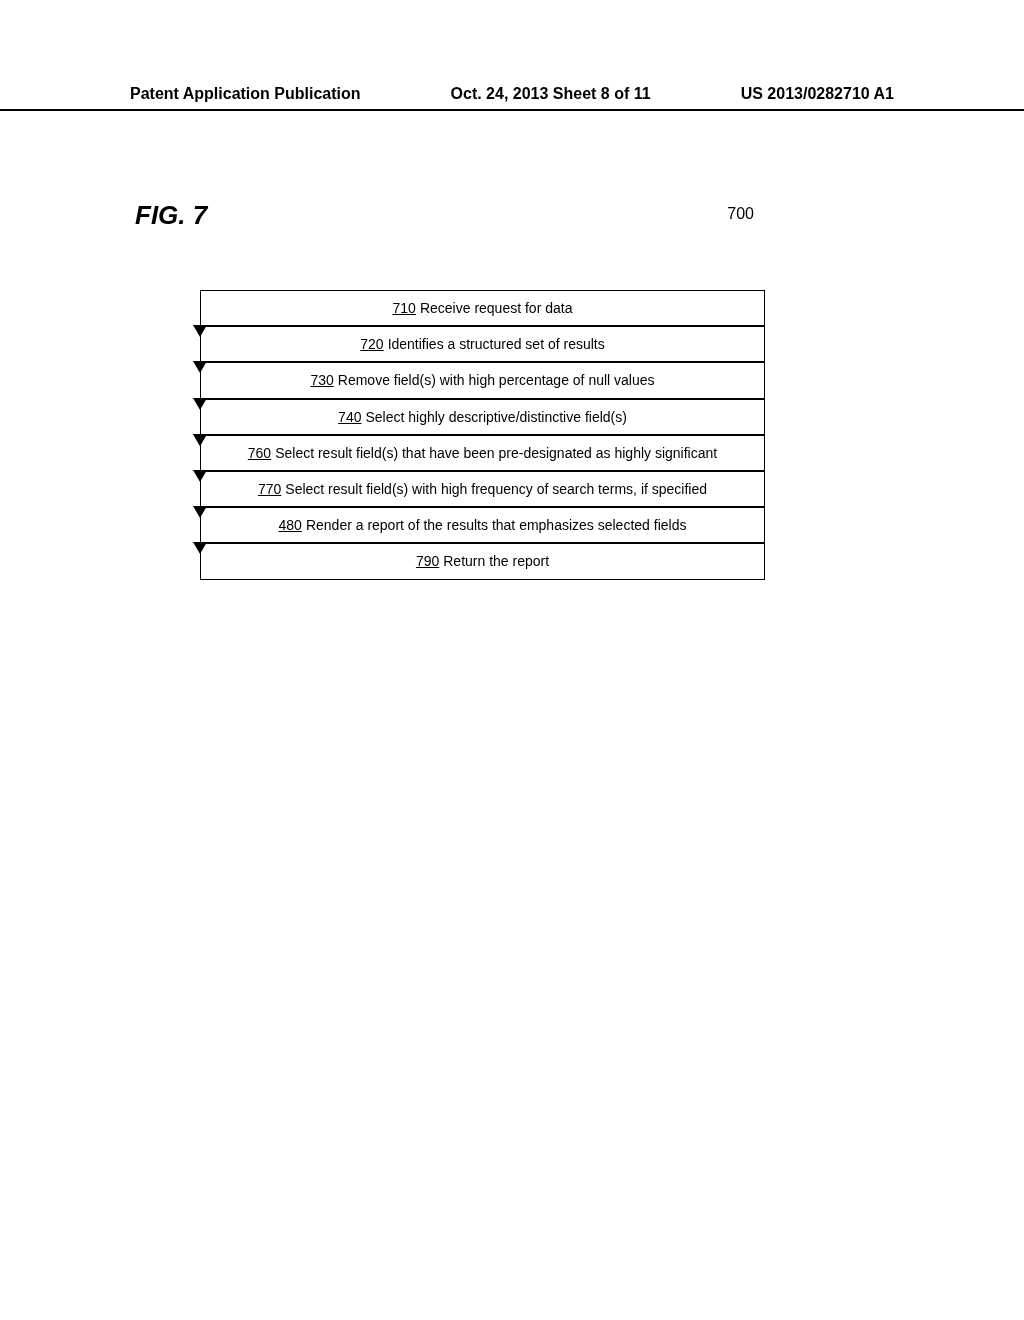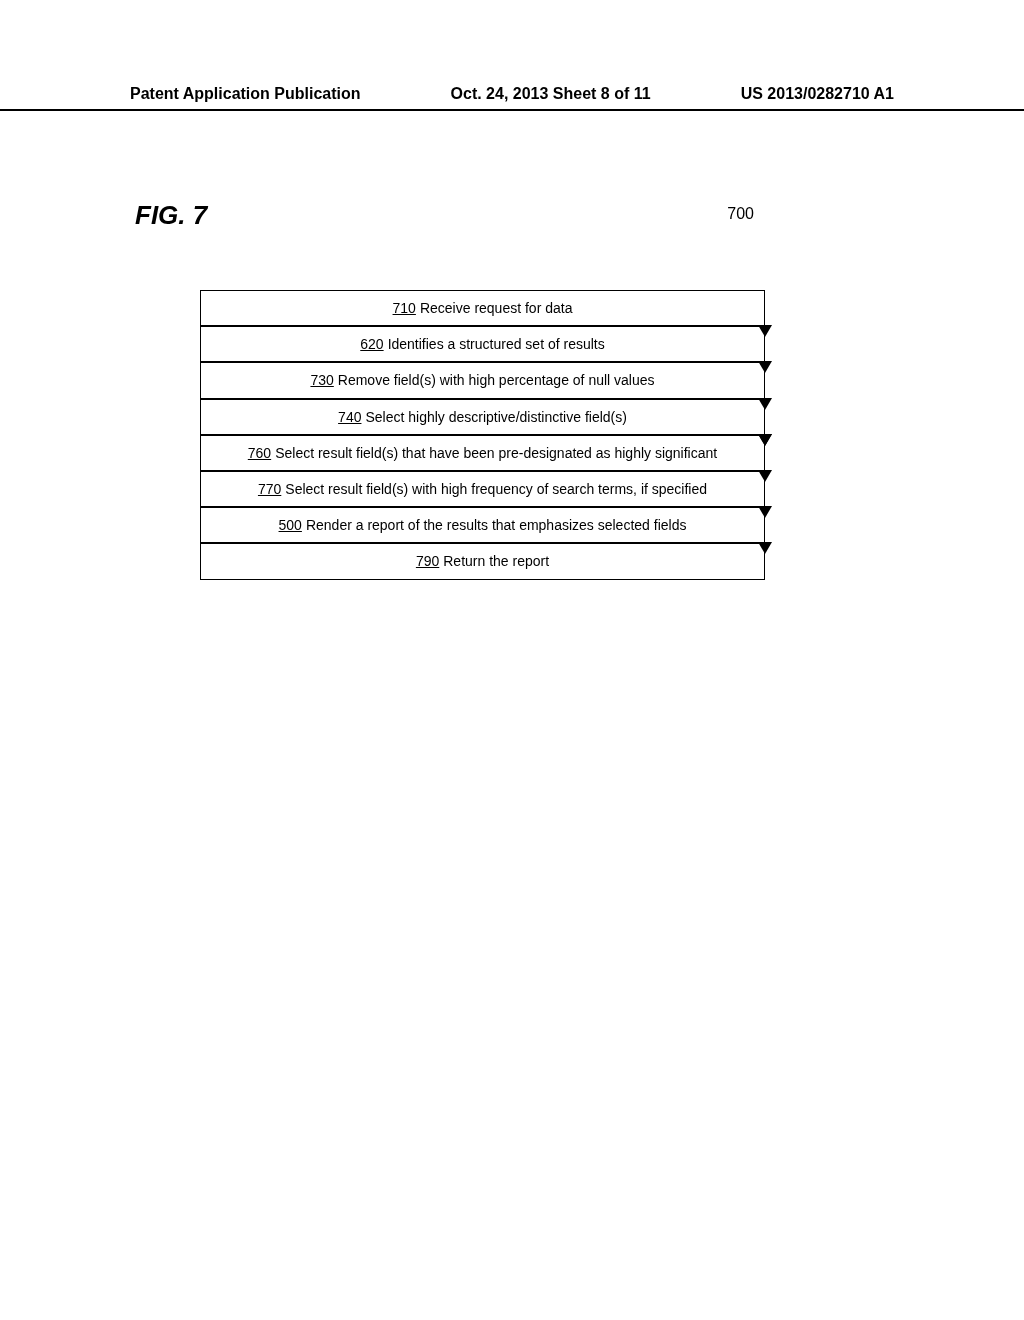--- a/index.html
+++ b/index.html
@@ -46,21 +46,21 @@
     right: 270px;
     font-size: 16px;
   }
   .flow {
     position: absolute;
     top: 290px;
     left: 200px;
     width: 565px;
     display: flex;
     flex-direction: column;
-    align-items: flex-end;
+    align-items: flex-start;
   }
   .step-box {
     width: 565px;
     border: 1.5px solid #000;
     box-sizing: border-box;
     padding: 8px 6px;
     text-align: center;
     font-size: 14px;
     line-height: 1.3;
     background: #fff;
@@ -109,21 +109,21 @@
 
     <div class="step-box">
       <span class="step-num">710</span><span>Receive request for data</span>
     </div>
     <div class="arrow">
         <div class="arrow-line"></div>
         <div class="arrow-head"></div>
       </div>
 
     <div class="step-box">
-      <span class="step-num">620</span><span>Identifies a structured set of results</span>
+      <span class="step-num">720</span><span>Identifies a structured set of results</span>
     </div>
     <div class="arrow">
         <div class="arrow-line"></div>
         <div class="arrow-head"></div>
       </div>
 
     <div class="step-box">
       <span class="step-num">730</span><span>Remove field(s) with high percentage of null values</span>
     </div>
     <div class="arrow">
@@ -154,21 +154,21 @@
 
     <div class="step-box">
       <span class="step-num">770</span><span>Select result field(s) with high frequency of search terms, if specified</span>
     </div>
     <div class="arrow">
         <div class="arrow-line"></div>
         <div class="arrow-head"></div>
       </div>
 
     <div class="step-box">
-      <span class="step-num">500</span><span>Render a report of the results that emphasizes selected fields</span>
+      <span class="step-num">480</span><span>Render a report of the results that emphasizes selected fields</span>
     </div>
     <div class="arrow">
         <div class="arrow-line"></div>
         <div class="arrow-head"></div>
       </div>
 
     <div class="step-box">
       <span class="step-num">790</span><span>Return the report</span>
     </div>
 

